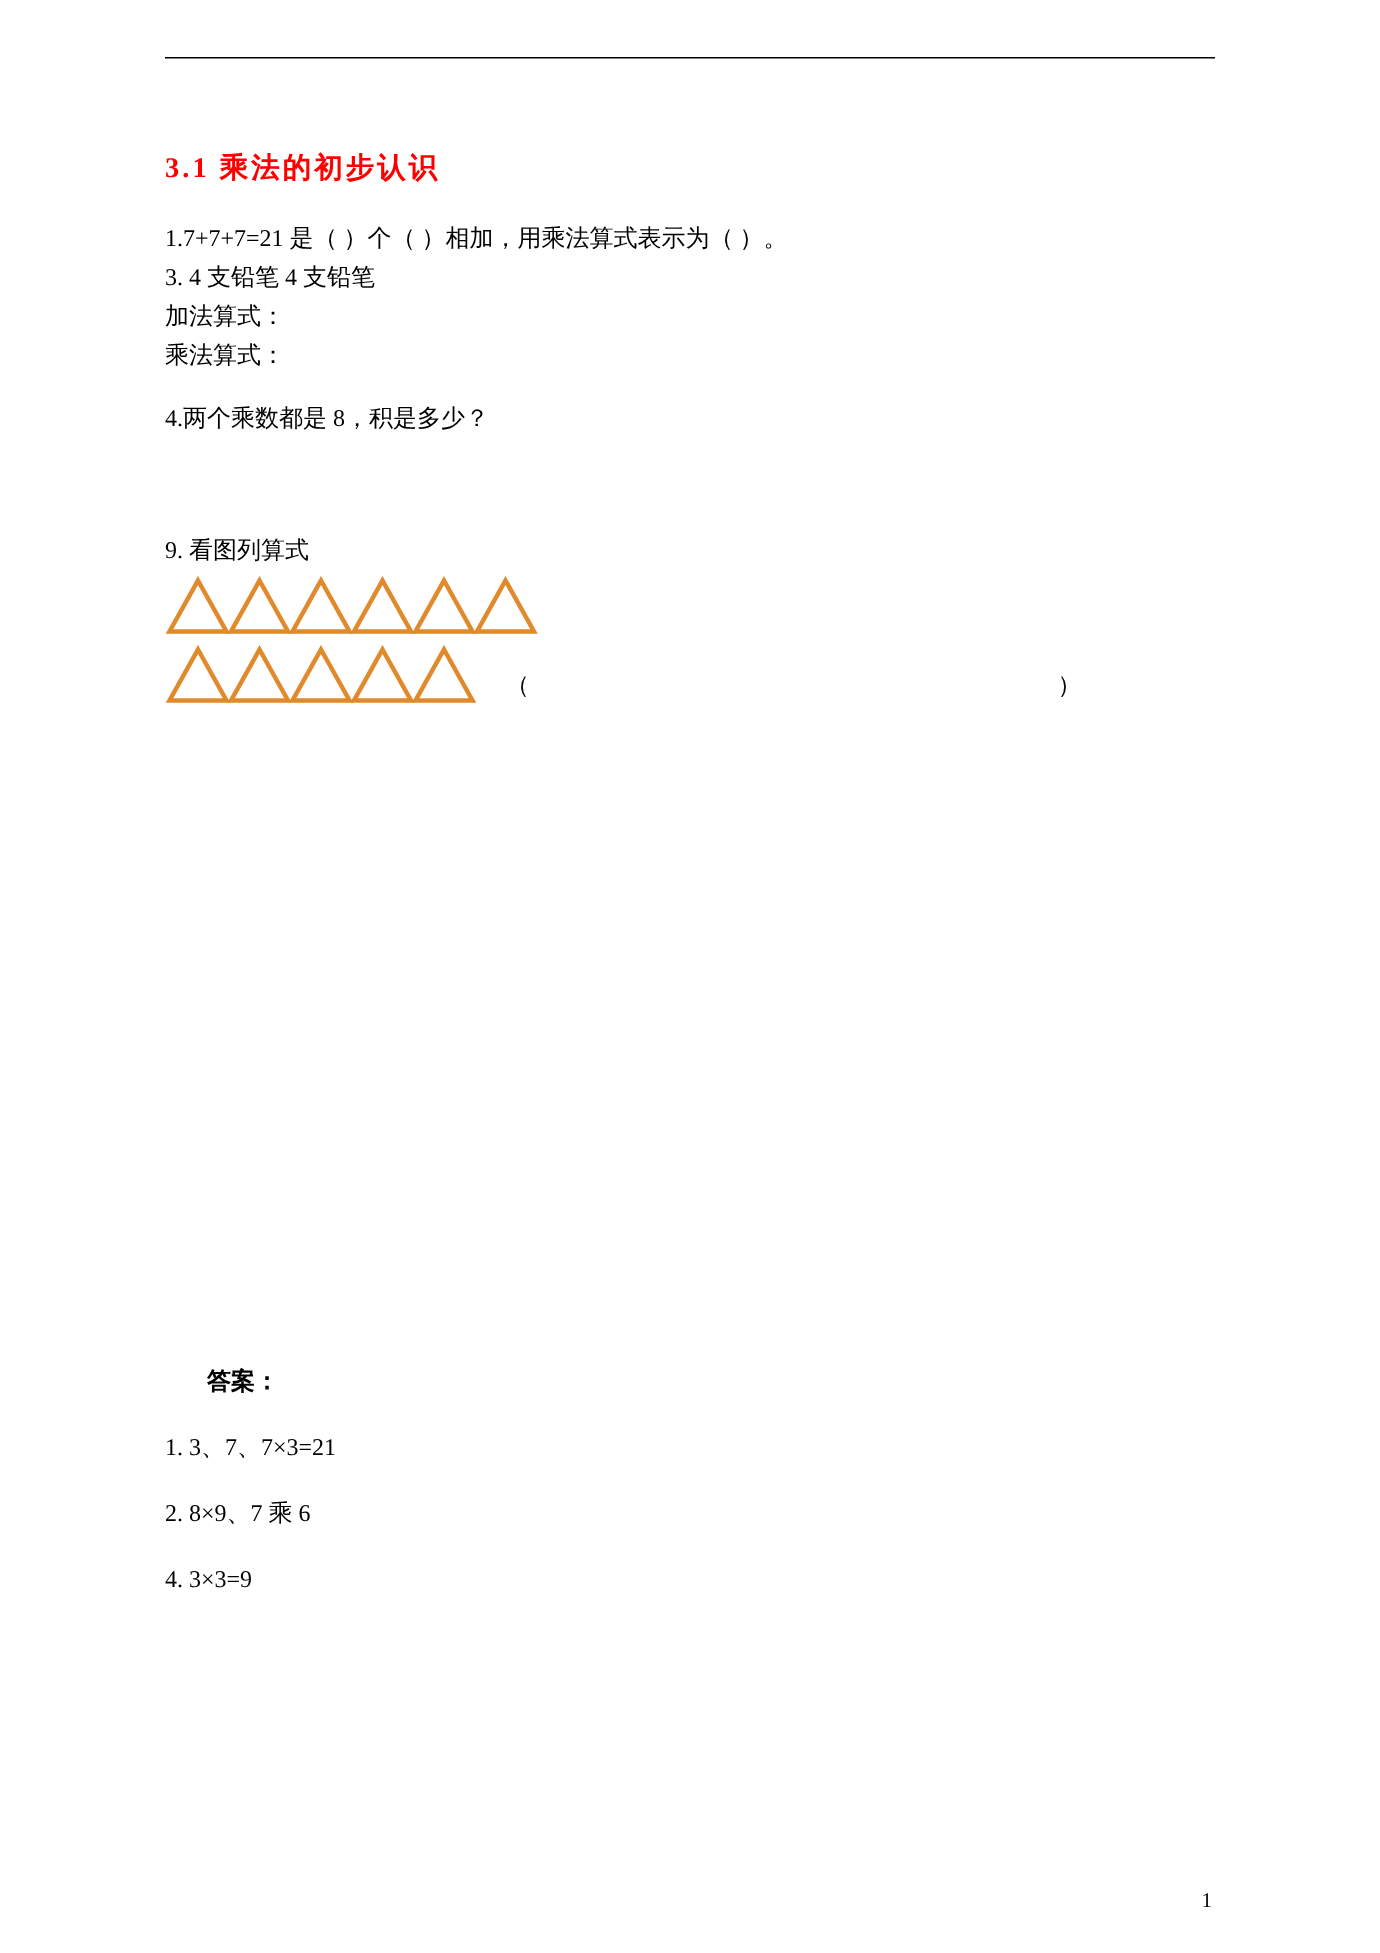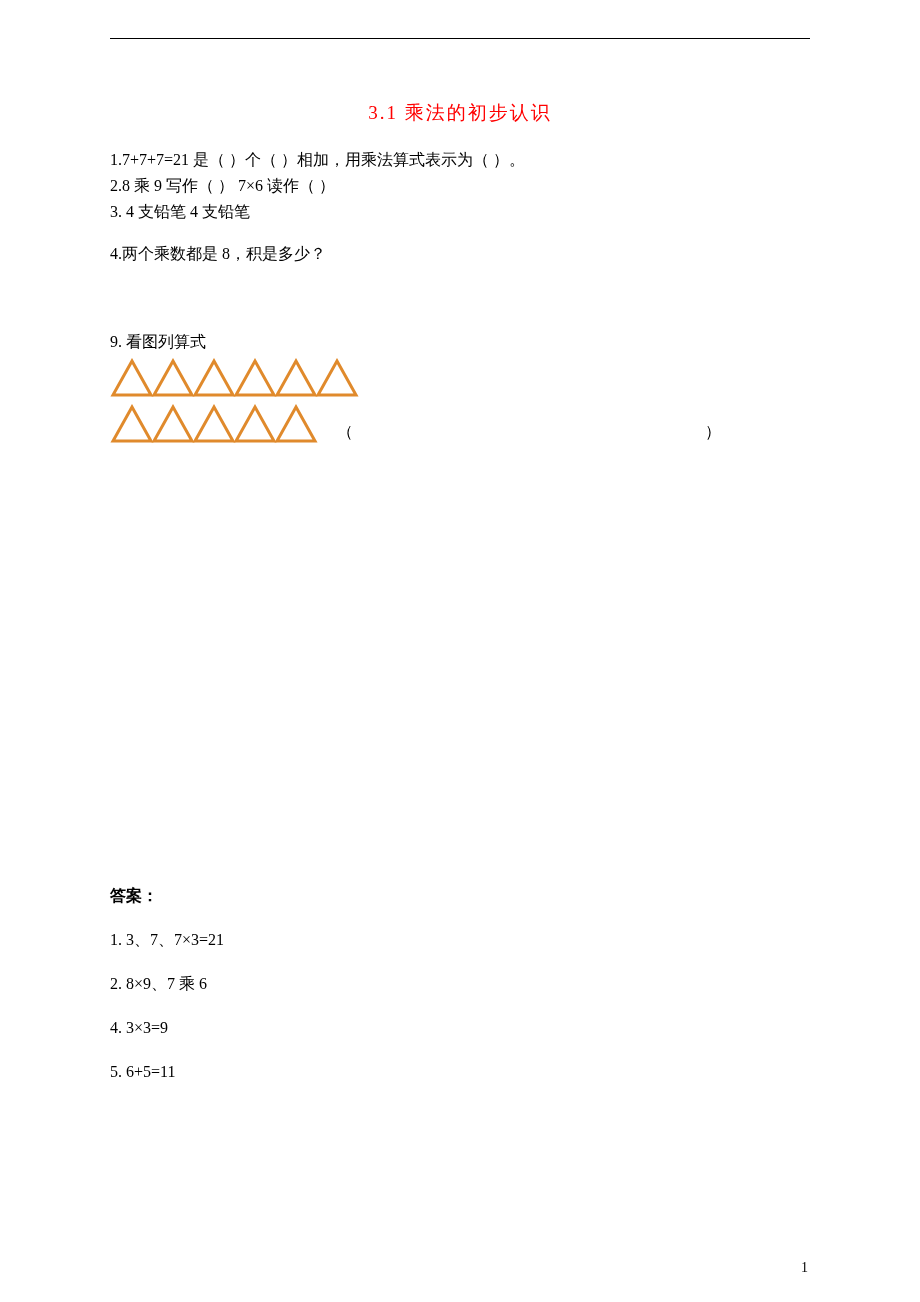--- a/index.html
+++ b/index.html
@@ -18,23 +18,23 @@
     padding: 38px 110px 30px 110px;
     box-sizing: border-box;
     position: relative;
   }
   .hr-top {
     border: none;
     border-top: 1px solid #000;
     margin: 0 0 60px 0;
   }
   .title {
-    text-align: center;
+    text-align: left;
     color: #ff0000;
-    font-weight: normal;
+    font-weight: bold;
     font-size: 19px;
     letter-spacing: 2px;
     margin-bottom: 20px;
   }
   .question-block {
     font-size: 16px;
   }
   .question-block p {
     margin: 2px 0;
   }
@@ -60,20 +60,21 @@
   }
   .parens {
     display: inline-block;
     margin-left: 22px;
     font-size: 16px;
   }
   .answers-heading {
     font-weight: bold;
     font-size: 16px;
     margin-top: 440px;
+    margin-left: 28px;
   }
   .answers-block p {
     margin: 20px 0;
   }
   .page-number {
     position: absolute;
     bottom: 24px;
     right: 112px;
     font-size: 14px;
   }
@@ -82,22 +83,23 @@
 <body>
 
 <div class="page">
 
   <hr class="hr-top">
 
   <div class="title">3.1 乘法的初步认识</div>
 
   <div class="question-block">
     <p>1.7+7+7=21 是（   ）个（  ）相加，用乘法算式表示为（      ）。</p>
-    <p>2.8 乘 9 写作（           ）    7×6 读作（      ）</p>
     <p>3.   4 支铅笔         4 支铅笔</p>
+    <p>加法算式：</p>
+    <p>乘法算式：</p>
     <div class="spacer-sm"></div>
     <p>4.两个乘数都是 8，积是多少？</p>
     <div class="spacer-md"></div>
     <p>9.   看图列算式</p>
 
     <div class="triangles-section">
       <div class="tri-row" id="tri-row-1">
           <span class="tri"><svg viewBox="0 0 44 40" width="44" height="40">
               <polygon points="22,3 41,37 3,37" fill="none" stroke="#e08a2c" stroke-width="3"></polygon>
             </svg></span>
@@ -136,18 +138,17 @@
           <span class="parens">（　　　　　　　　　　　　　　　　　　　　　　）</span>
         </div>
     </div>
   </div>
 
   <div class="answers-heading">答案：</div>
   <div class="answers-block">
     <p>1.  3、7、7×3=21</p>
     <p>2.  8×9、7 乘 6</p>
     <p>4.  3×3=9</p>
-    <p>5.  6+5=11</p>
   </div>
 
   <div class="page-number">1</div>
 
 </div>
 
 </body></html>

